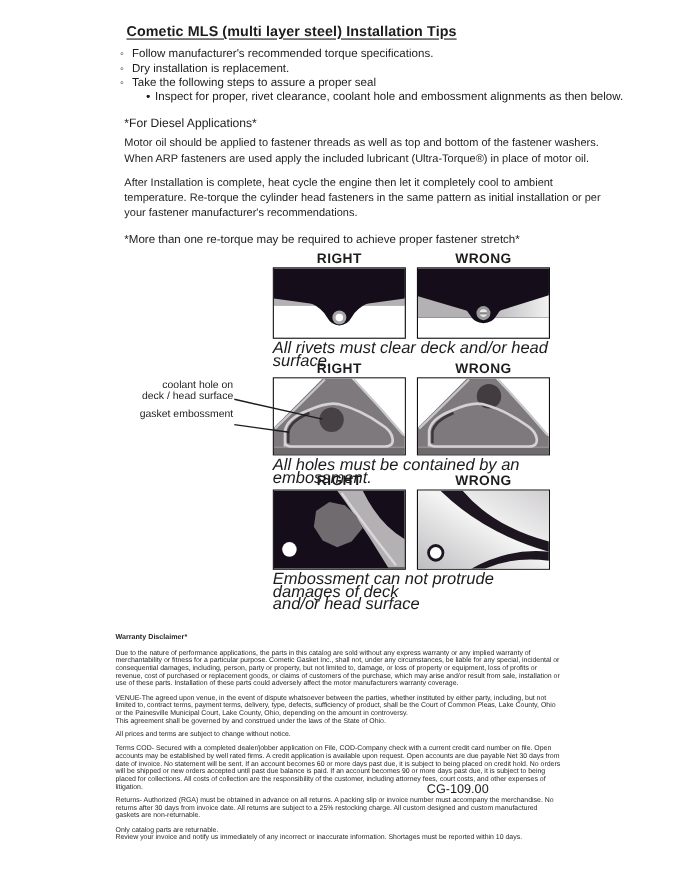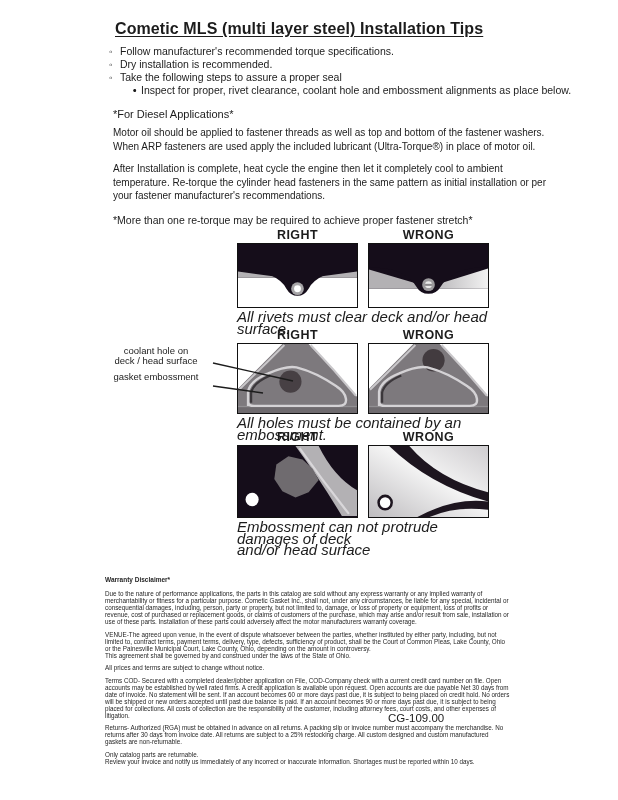--- a/index.html
+++ b/index.html
@@ -6,45 +6,45 @@
   html,body { margin:0; padding:0; background:#ffffff; }
   .page {
     position:relative; width:618px; height:800px; background:#ffffff;
     font-family:"Liberation Sans", sans-serif; color:#1c1c1c; overflow:hidden;
   }
 
   
   .main { position:absolute; left:113px; top:20px; width:438px; }
   .title {
     display:inline-block; margin:0 0 7px 2px;
-    font-size:16px; font-weight:bold; letter-spacing:0.1px;
+    font-size:13px; font-weight:bold; letter-spacing:0.1px;
     text-decoration:underline; text-underline-offset:2px;
   }
   .bullet { position:relative; padding-left:7px; font-size:10.5px; line-height:13px; }
   .bullet .mk { position:absolute; left:-4px; top:-0.5px; font-size:10px; }
   .subbullet { position:relative; padding-left:28px; font-size:10.5px; line-height:13px; white-space:nowrap; }
   .subbullet .mk { position:absolute; left:20px; top:0; font-size:10px; }
   .diesel-heading { margin:11px 0 6px 0; font-size:11px; font-weight:normal; }
   .para { margin:0 0 9px 0; font-size:10px; line-height:13.5px; }
   .note { margin-top:11px; font-size:10.5px; }
 
   
-  .fig-row { position:absolute; left:237px; width:252px; }
+  .fig-row { position:absolute; left:248px; width:252px; }
   .fig-labels { display:flex; gap:10px; height:14px; }
   .fig-labels span { width:121px; text-align:center; font-size:12.5px; font-weight:bold; letter-spacing:0.4px; line-height:13px; }
   .fig-boxes { display:flex; gap:10px; }
   .fig-box { width:121px; border:1.5px solid #111111; box-sizing:border-box; background:#fff; }
   .fig-box svg { display:block; width:100%; height:100%; }
   .box-r1 { height:65px; }
   .box-r2 { height:71px; }
   .box-r3 { height:73px; }
   .fig-caption { margin-top:3px; font-size:15px; line-height:11.5px;font-style:italic; }
 
   
-  .ann { position:absolute; width:112px; left:100px; text-align:center; font-size:9.5px; line-height:9.5px; color:#1c1c1c; }
+  .ann { position:absolute; width:112px; left:100px; text-align:right; font-size:9.5px; line-height:9.5px; color:#1c1c1c; }
   .ann-coolant { top:346px; }
   .ann-embossment { top:372px; }
   .leader-svg { position:absolute; left:210px; top:358px; width:90px; height:40px; pointer-events:none; z-index:5; }
 
   
   .disclaimer { position:absolute; left:105px; top:576px; width:407px; font-size:6.3px; line-height:7px; color:#262626; }
   .disclaimer h2 { margin:0 0 7px 0; font-size:6.5px; font-weight:bold; }
   .disclaimer p { margin:0 0 5.5px 0; }
 
   .page-code { position:absolute; left:388px; top:712px; font-size:11.5px; color:#1c1c1c;text-align:right; }
@@ -56,32 +56,32 @@
 
   <div class="main">
     <h1 class="title">Cometic MLS (multi layer steel) Installation Tips</h1>
 
     <div class="bullet">
       <span class="mk">◦</span>
       <span>Follow manufacturer's recommended torque specifications.</span>
     </div>
     <div class="bullet">
       <span class="mk">◦</span>
-      <span>Dry installation is recommended.</span>
+      <span>Dry installation is replacement.</span>
     </div>
     <div class="bullet">
       <span class="mk">◦</span>
       <span>Take the following steps to assure a proper seal</span>
     </div>
     <div class="subbullet">
       <span class="mk">•</span>
     </div>
     <div class="subbullet">
       <span class="mk">•</span>
-      <span>Inspect for proper, rivet clearance, coolant hole and embossment alignments as place below.</span>
+      <span>Inspect for proper, rivet clearance, coolant hole and embossment alignments as then below.</span>
     </div>
 
     <h2 class="diesel-heading">*For Diesel Applications*</h2>
     <p class="para">Motor oil should be applied to fastener threads as well as top and bottom of the fastener washers. When ARP fasteners are used apply the included lubricant (Ultra-Torque®) in place of motor oil.</p>
     <p class="para">After Installation is complete, heat cycle the engine then let it completely cool to ambient temperature. Re-torque the cylinder head fasteners in the same pattern as initial installation or per your fastener manufacturer's recommendations.</p>
     <div class="note">*More than one re-torque may be required to achieve proper fastener stretch*</div>
   </div>
 
   <div class="fig-row" style="top:229px;">
     <div class="fig-labels">

